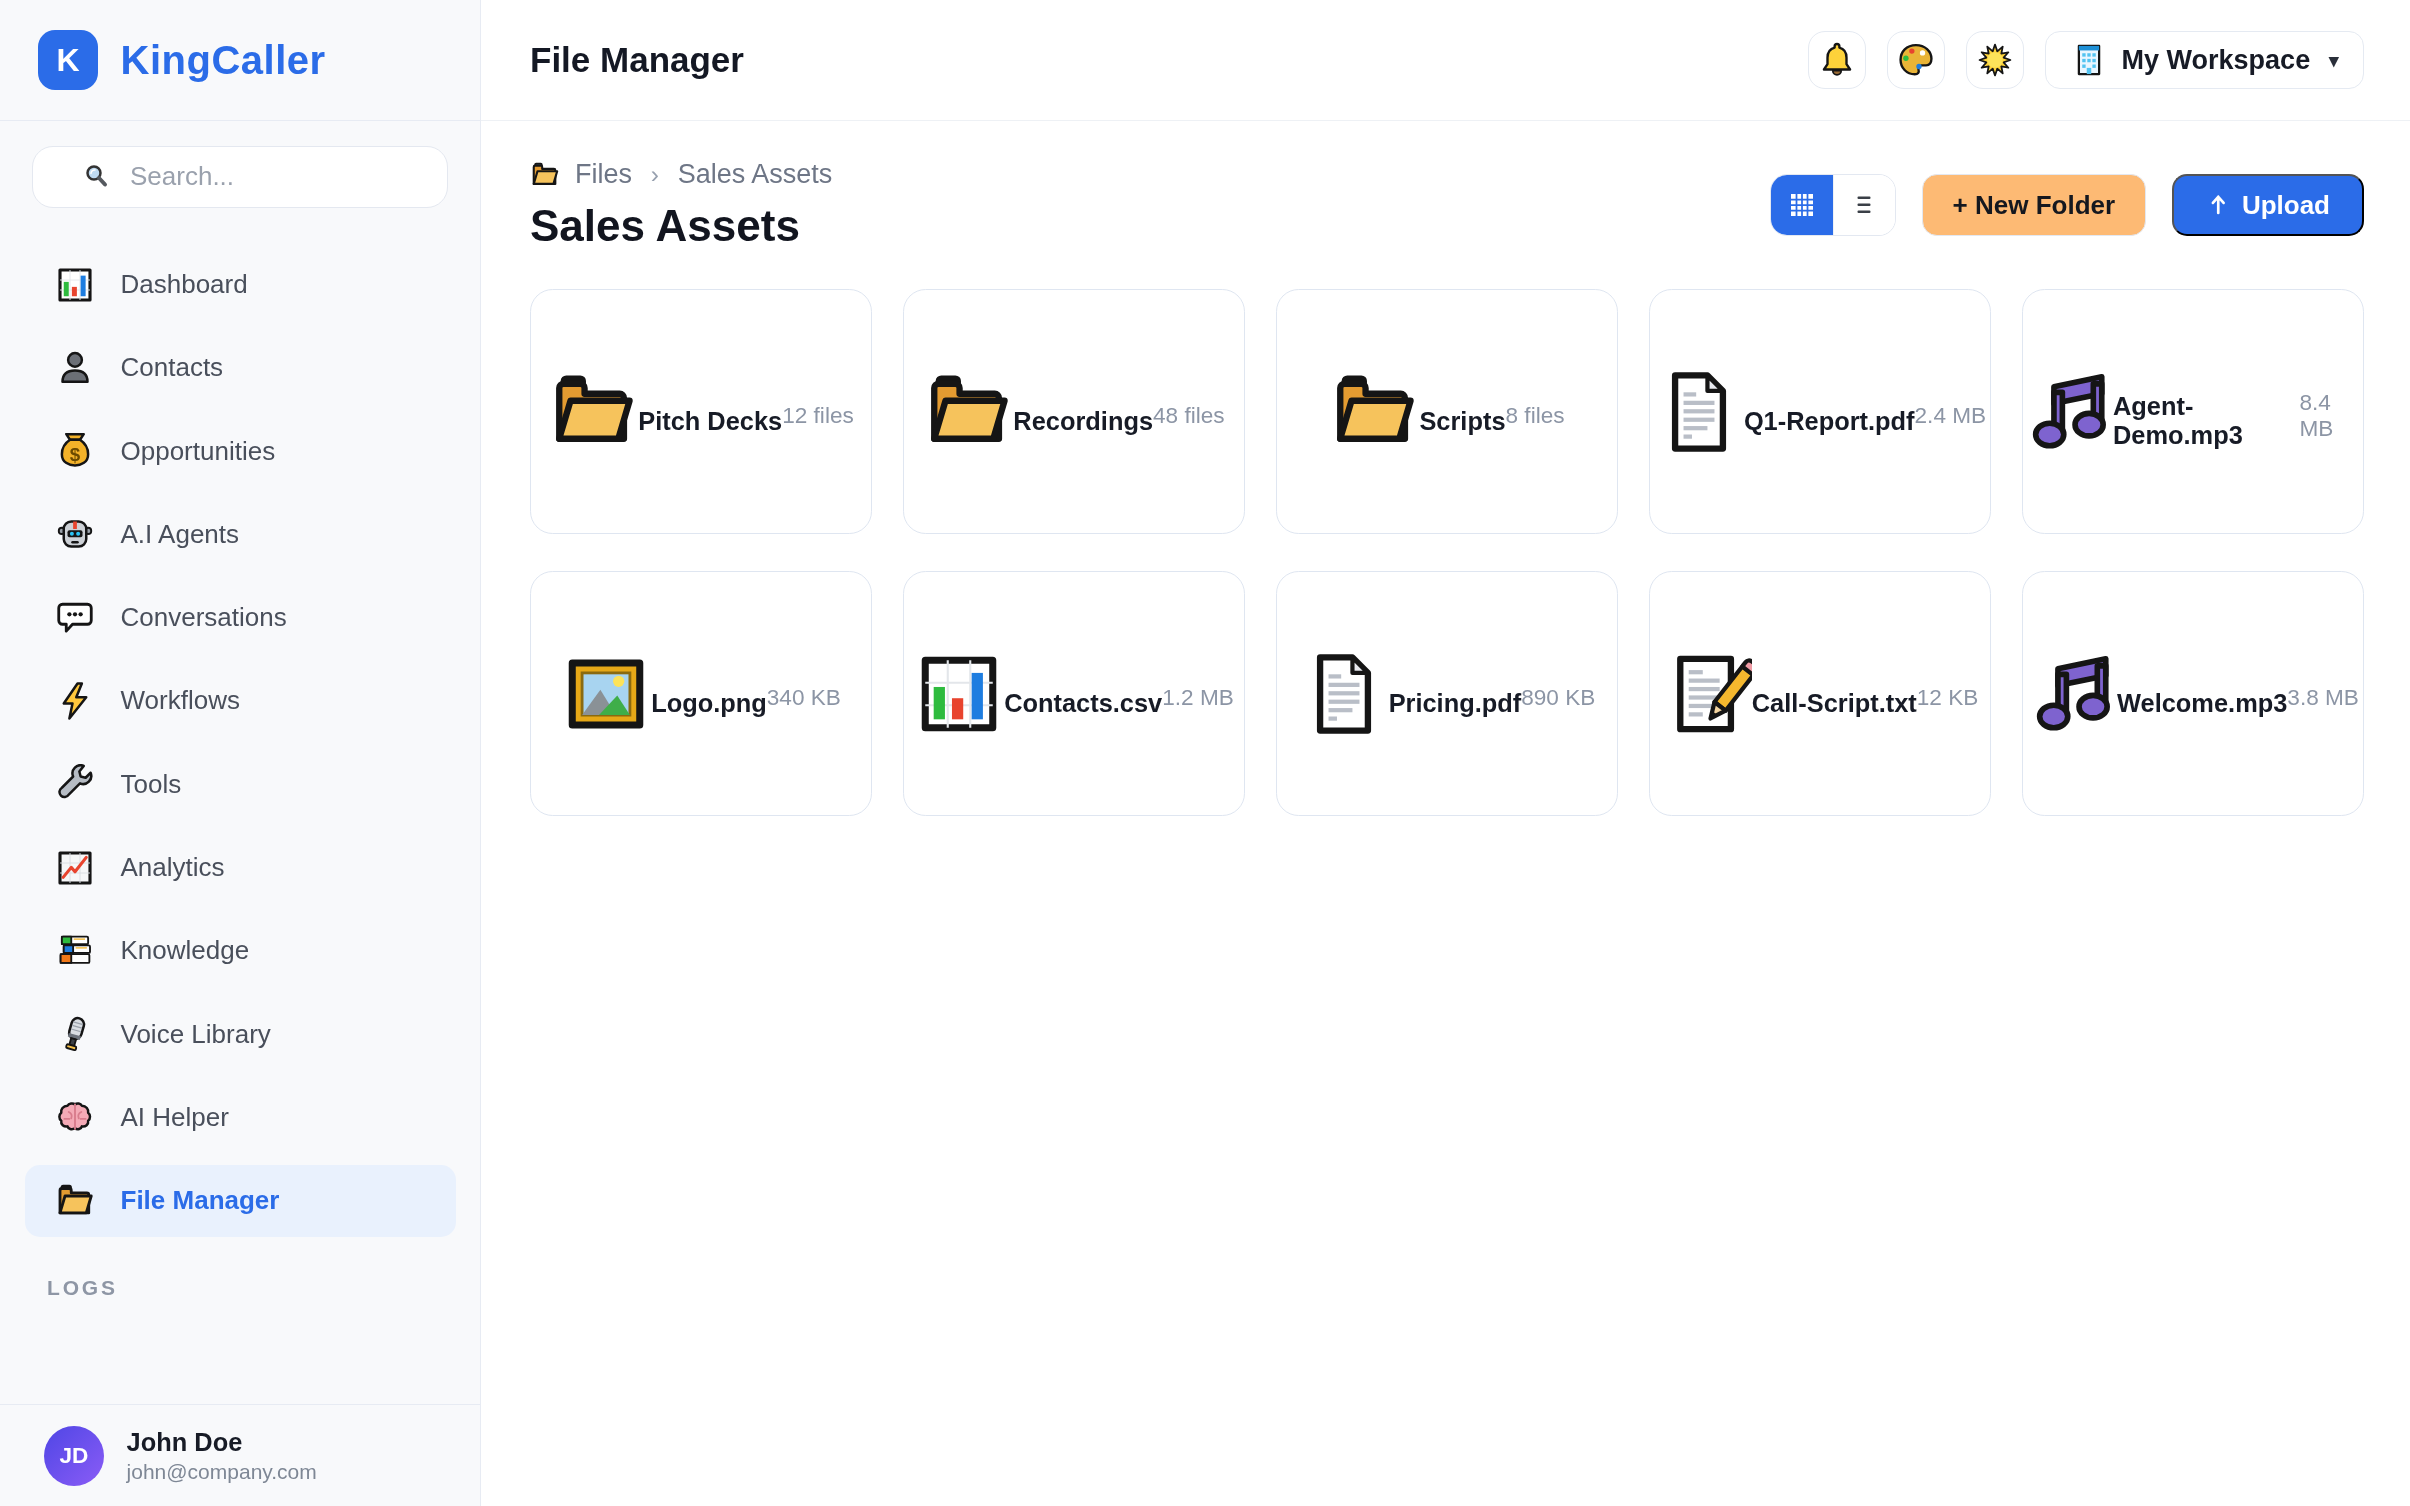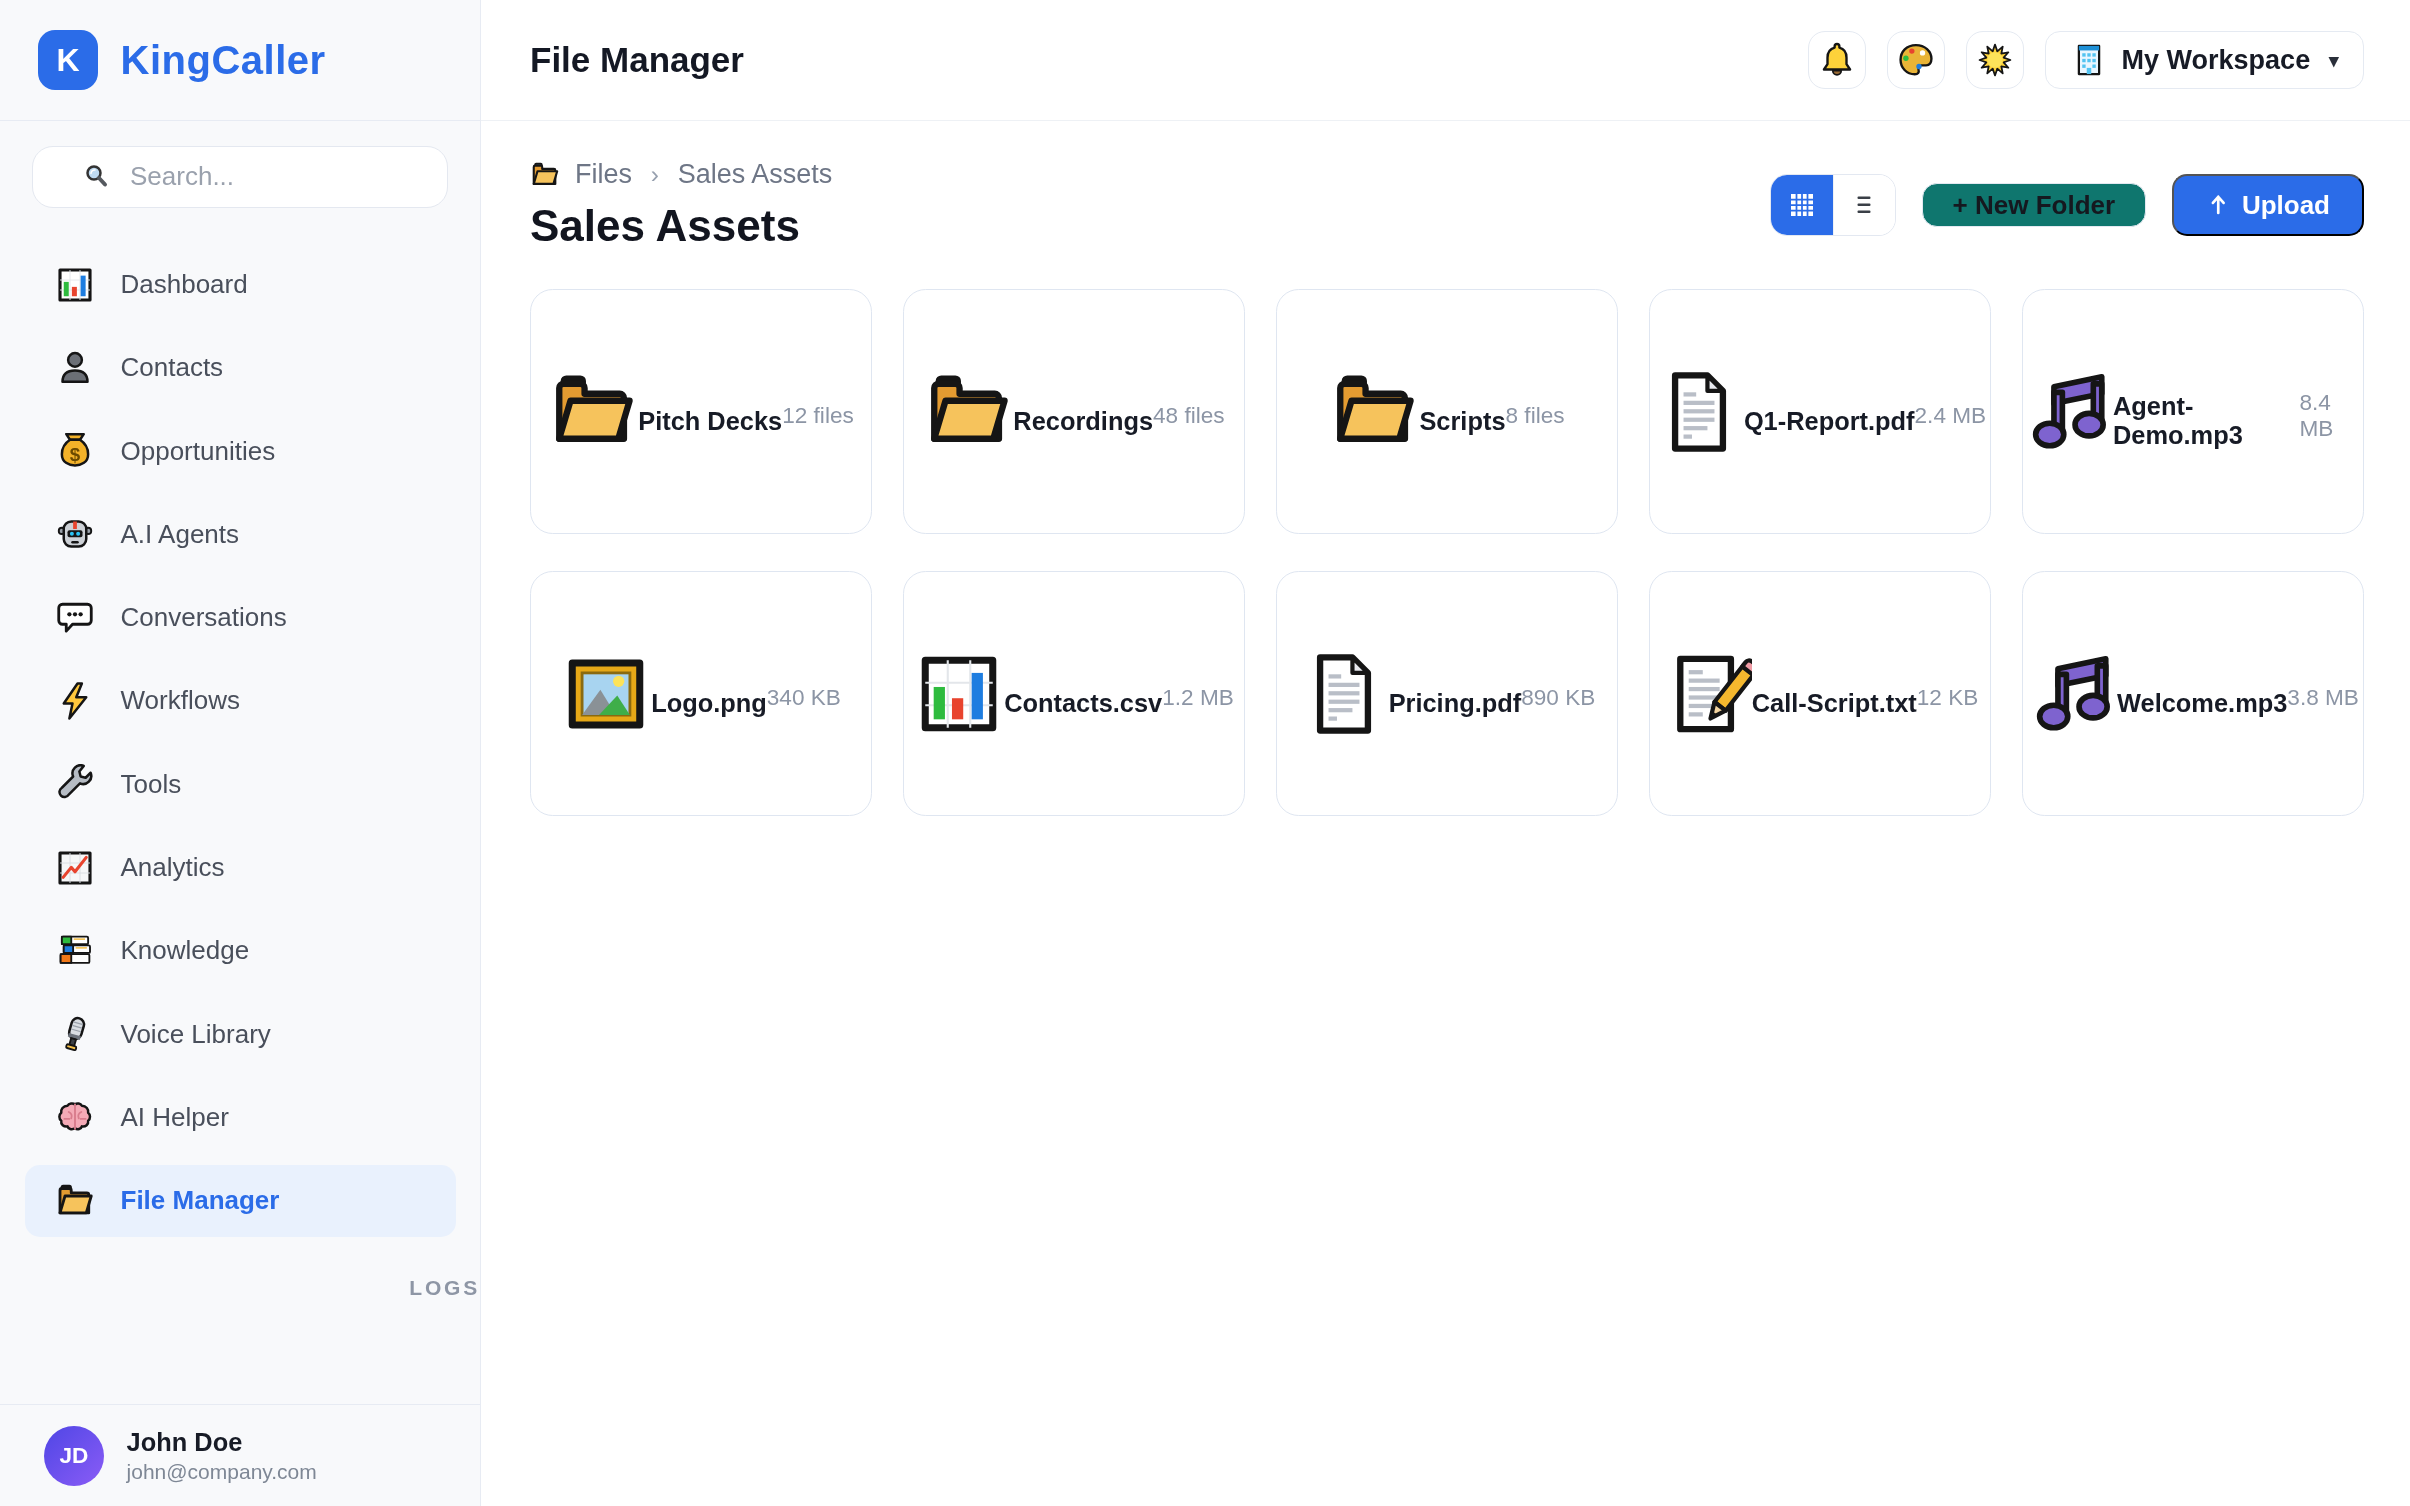--- a/index.html
+++ b/index.html
@@ -21,21 +21,21 @@
     border-radius:21px; display:flex; align-items:center; padding-left:48px; gap:17px; }
   .search-ico { width:32px; height:32px; }
   .search-box input { border:none; outline:none; background:transparent; font-size:26px;
     color:#3c424e; width:264px; font-family:inherit; }
   .search-box input::placeholder { color:#9aa1ad; }
   .nav { margin-top:41px; padding:0 24.5px; }
   .nav-item { height:72px; margin-bottom:11.3px; border-radius:15px; display:flex; align-items:center;
     gap:26px; padding-left:30px; font-size:26px; color:#494f5b; cursor:pointer; }
   .nav-item .ico { width:40px; height:40px; }
   .nav-item.active { background:var(--active_bg,#e9f1fd); color:var(--primary,#2b6ce8); font-weight:700; }
-  .logs-label { margin:28px 0 0 47px; font-size:21px; font-weight:700; letter-spacing:2.8px; color:#8e96a5;text-align:right; }
+  .logs-label { margin:28px 0 0 47px; font-size:21px; font-weight:700; letter-spacing:2.8px; color:#8e96a5; }
   .spacer { flex:1; }
   .user-card { border-top:1.9px solid var(--border,#e7ebf3); padding:21px 44px; display:flex;
     align-items:center; gap:22.6px; }
   .avatar { width:60px; height:60px; border-radius:50%; flex:none;
     background:linear-gradient(135deg, var(--avatar_from,#4f46e5), var(--avatar_to,#8b5cf6));
     color:#fff; font-size:22.6px; font-weight:700; display:flex; align-items:center; justify-content:center; }
   .user-name { font-size:25.4px; font-weight:700; color:#171b26; }
   .user-email { font-size:21px; color:#7e8795; margin-top:3.8px; }
 
   
@@ -57,21 +57,21 @@
   .crumbs { display:flex; align-items:center; gap:15px; font-size:27px; color:#6e7686; }
   .crumbs .ico { width:30px; height:30px; }
   .crumb-sep { color:#97a0af; font-size:24.5px; padding:0 3.8px; }
   .page-title { font-size:44px; font-weight:700; color:#12151f; margin-top:11.3px; }
   .controls { display:flex; align-items:center; gap:26px; }
   .view-toggle { display:flex; border:1.9px solid #e3e8f1; border-radius:17px; overflow:hidden; background:#fff; }
   .vt-seg { width:62px; height:60px; display:flex; align-items:center; justify-content:center; cursor:pointer; }
   .vt-seg .ico { width:32px; height:32px; }
   .vt-grid { background:var(--primary,#2b6ce8); }
   .vt-list { background:#fff; border-left:1.9px solid #eef1f6; }
-  .btn-newfolder { height:44px; border:1.9px solid #e3e8f1; background:#0f766e; border-radius:15px;
+  .btn-newfolder { height:62px; border:1.9px solid #e3e8f1; background:#fdba74; border-radius:15px;
     padding:0 30px; font-size:26px; font-weight:700; color:#15181f; display:flex; align-items:center; cursor:pointer; }
   .btn-upload { height:62px; background:var(--primary,#2b6ce8); border-radius:15px; padding:0 32px;
     font-size:26px; font-weight:700; color:#fff; display:flex; align-items:center; gap:11.3px; cursor:pointer; }
   .btn-upload .ico { width:24.5px; height:24.5px; }
 
   .file-grid { margin-top:38px; display:grid; grid-template-columns:repeat(5, 1fr); gap:37px 31px; }
   .file-card { height:245px; background:#fff; border:1.9px solid var(--card_border,#dfe6f1);
     border-radius:22.6px; display:flex; flex-direction:row; align-items:center; justify-content:center;
     cursor:pointer; }
   .file-card .ico { width:90px; height:90px; }

